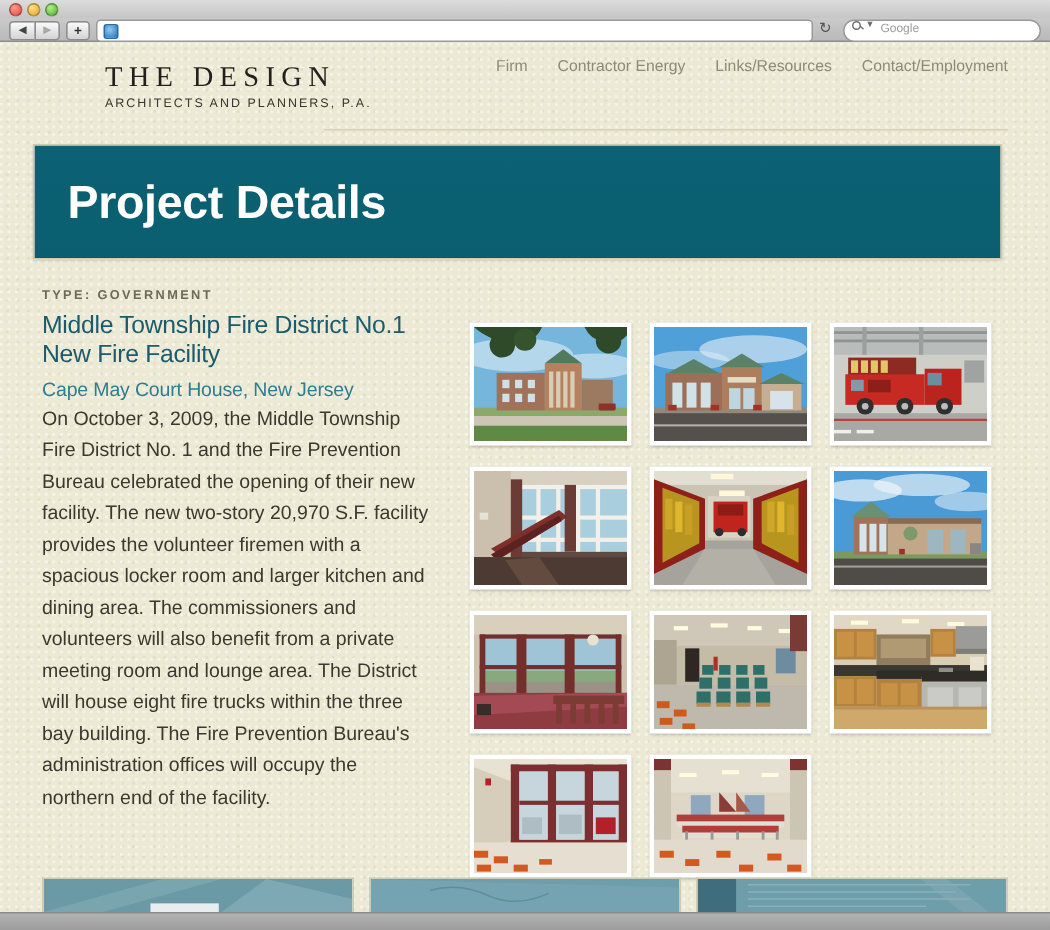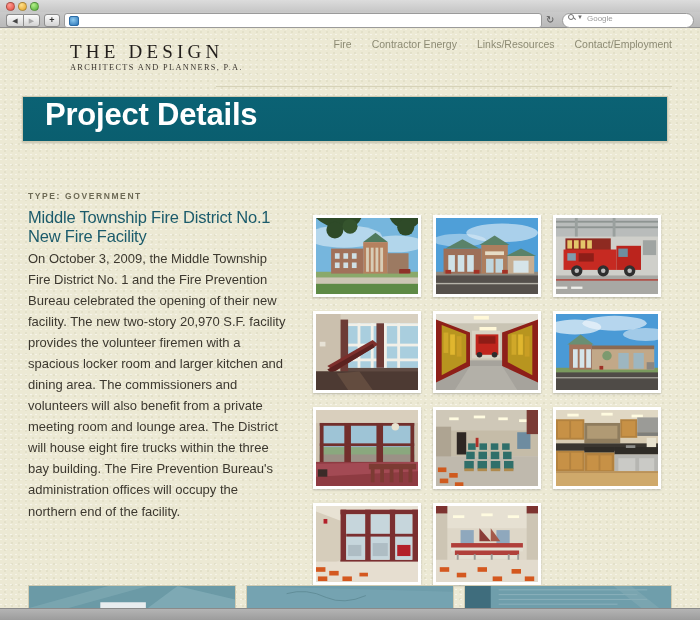--- a/index.html
+++ b/index.html
@@ -94,21 +94,21 @@
   .logo-l1 {
     font-family: "Liberation Serif", serif; font-size: 19px; letter-spacing: 4.2px;
     line-height: 1;
   }
   .logo-l2 {
     font-family: "Liberation Serif", serif; font-size: 21px; letter-spacing: .6px;
     line-height: 1.12; padding-bottom: 1px; border-bottom: 1.4px solid #3a352e;
     display: inline-block;
   }
   .logo-l3 {
-    font-family: Liberation Serif, serif; font-size: 8.3px; letter-spacing: 1.35px;
+    font-family: Liberation Sans, sans-serif; font-size: 8.3px; letter-spacing: 1.35px;
     margin-top: 2px; color: #3a352e;
   }
 
   .topnav {
     position: absolute; right: 28px; top: 10px;
     display: flex; gap: 20px; align-items: center;
   }
   .topnav a {
     font-size: 10.5px; color: #8d8b74; text-decoration: none;
     font-family: "Liberation Sans", sans-serif;
@@ -121,25 +121,25 @@
     font-size: 12.5px; color: #1b5b6b; text-decoration: none; font-weight: bold;
     letter-spacing: .1px;
   }
   .navrule {
     position: absolute; left: 216px; top: 58px; width: 456px; height: 1px;
     background: #d6d2b8;
   }
 
   
   .banner {
-    position: absolute; left: 22px; top: 68px; width: 646px; height: 46px;
+    position: absolute; left: 22px; top: 68px; width: 646px; height: 77px;
     background: linear-gradient(#0b6274, #0a5e6f);
     border: 1px solid #cdc9b0;
     box-shadow: 0 1px 2px rgba(0,0,0,.18);
-    display: flex; 
+    display: flex; align-items: center;
   }
   .banner h1 {
     color: #fff; font-size: 31px; font-weight: bold; margin-left: 22px;
     letter-spacing: -.2px;
   }
 
   
   .leftcol { position: absolute; left: 28px; top: 163px; width: 258px; }
   .ptype {
     font-size: 8.5px; letter-spacing: 1.6px; color: #6d6a55;
@@ -234,35 +234,36 @@
   </div>
 
   <div class="site">
 
     <div class="logo">
       <div class="logo-l1">THE DESIGN</div>
       <div class="logo-l3">ARCHITECTS AND PLANNERS, P.A.</div>
     </div>
 
     <div class="topnav">
-      <a href="#">Fire</a>
+      <a href="#">Firm</a>
       <a href="#">Contractor Energy</a>
       <a href="#">Links/Resources</a>
       <a href="#">Contact/Employment</a>
     </div>
 
     <div class="navrule"></div>
 
     <div class="banner">
       <h1>Project Details</h1>
     </div>
 
     <div class="leftcol">
       <div class="ptype">TYPE: GOVERNMENT</div>
       <div class="ptitle">Middle Township Fire District No.1 New Fire Facility</div>
+      <div class="ploc">Cape May Court House, New Jersey</div>
       <p class="pbody">On October 3, 2009, the Middle Township Fire District No. 1 and the Fire Prevention Bureau celebrated the opening of their new facility. The new two-story 20,970 S.F. facility provides the volunteer firemen with a spacious locker room and larger kitchen and dining area. The commissioners and volunteers will also benefit from a private meeting room and lounge area. The District will house eight fire trucks within the three bay building. The Fire Prevention Bureau's administration offices will occupy the northern end of the facility.</p>
     </div>
 
     <div class="gallery">
 
       <div class="thumb">
         <svg viewBox="0 0 108 82" preserveAspectRatio="none">
           <rect width="108" height="82" fill="#76b6dd"></rect>
           <ellipse cx="30" cy="20" rx="40" ry="12" fill="#e9f2f8" opacity=".55"></ellipse>
           <ellipse cx="85" cy="28" rx="30" ry="9" fill="#eef5fa" opacity=".5"></ellipse>

